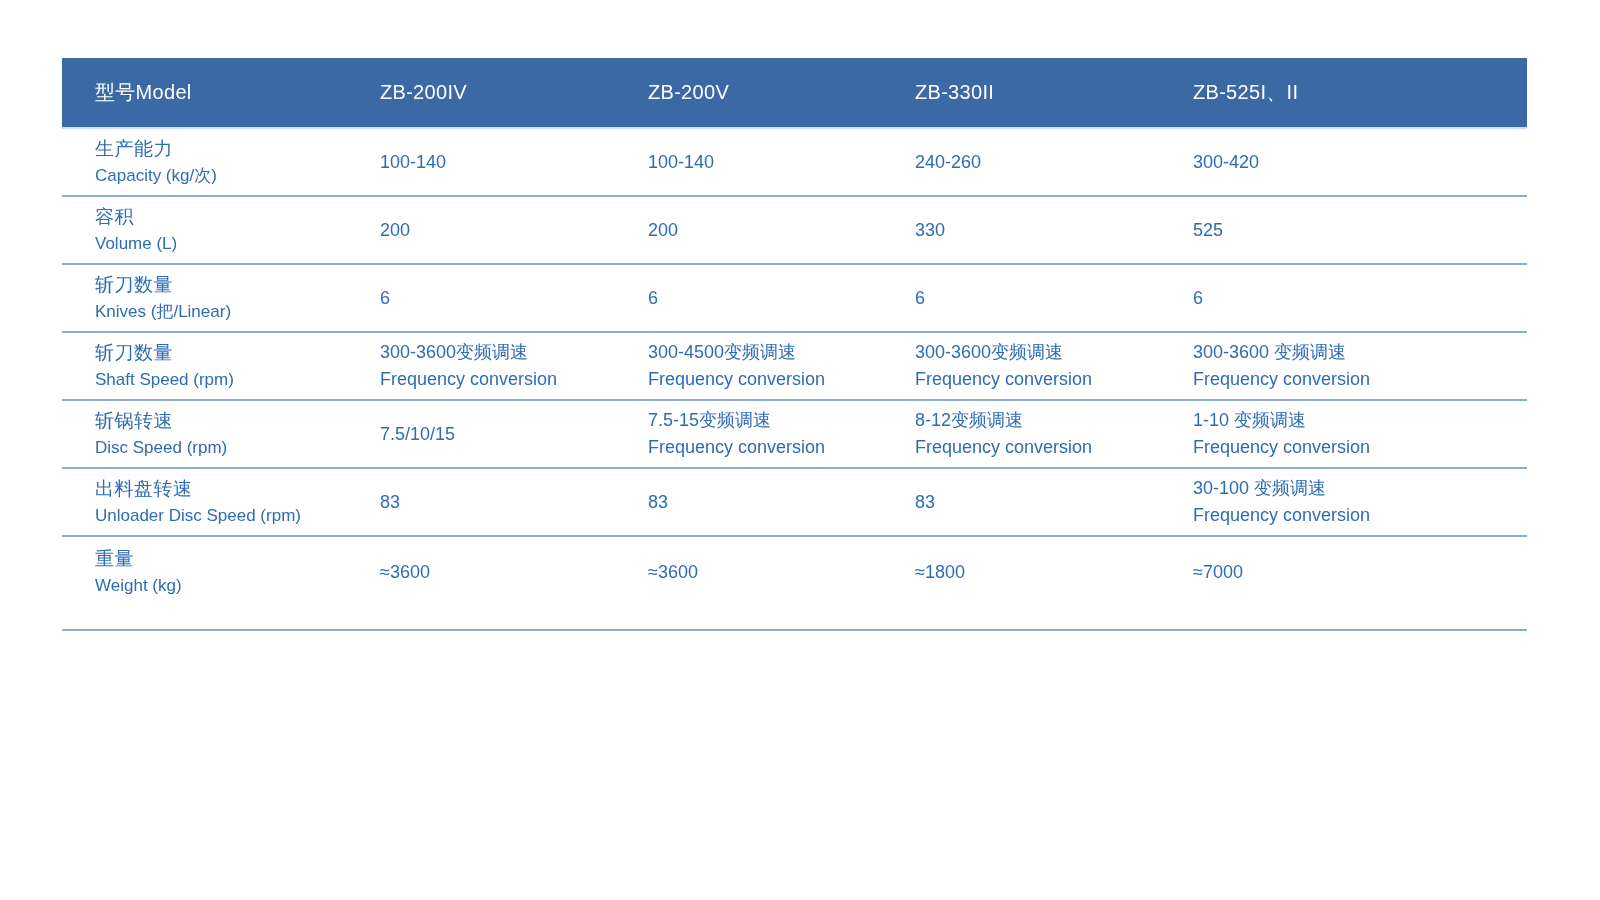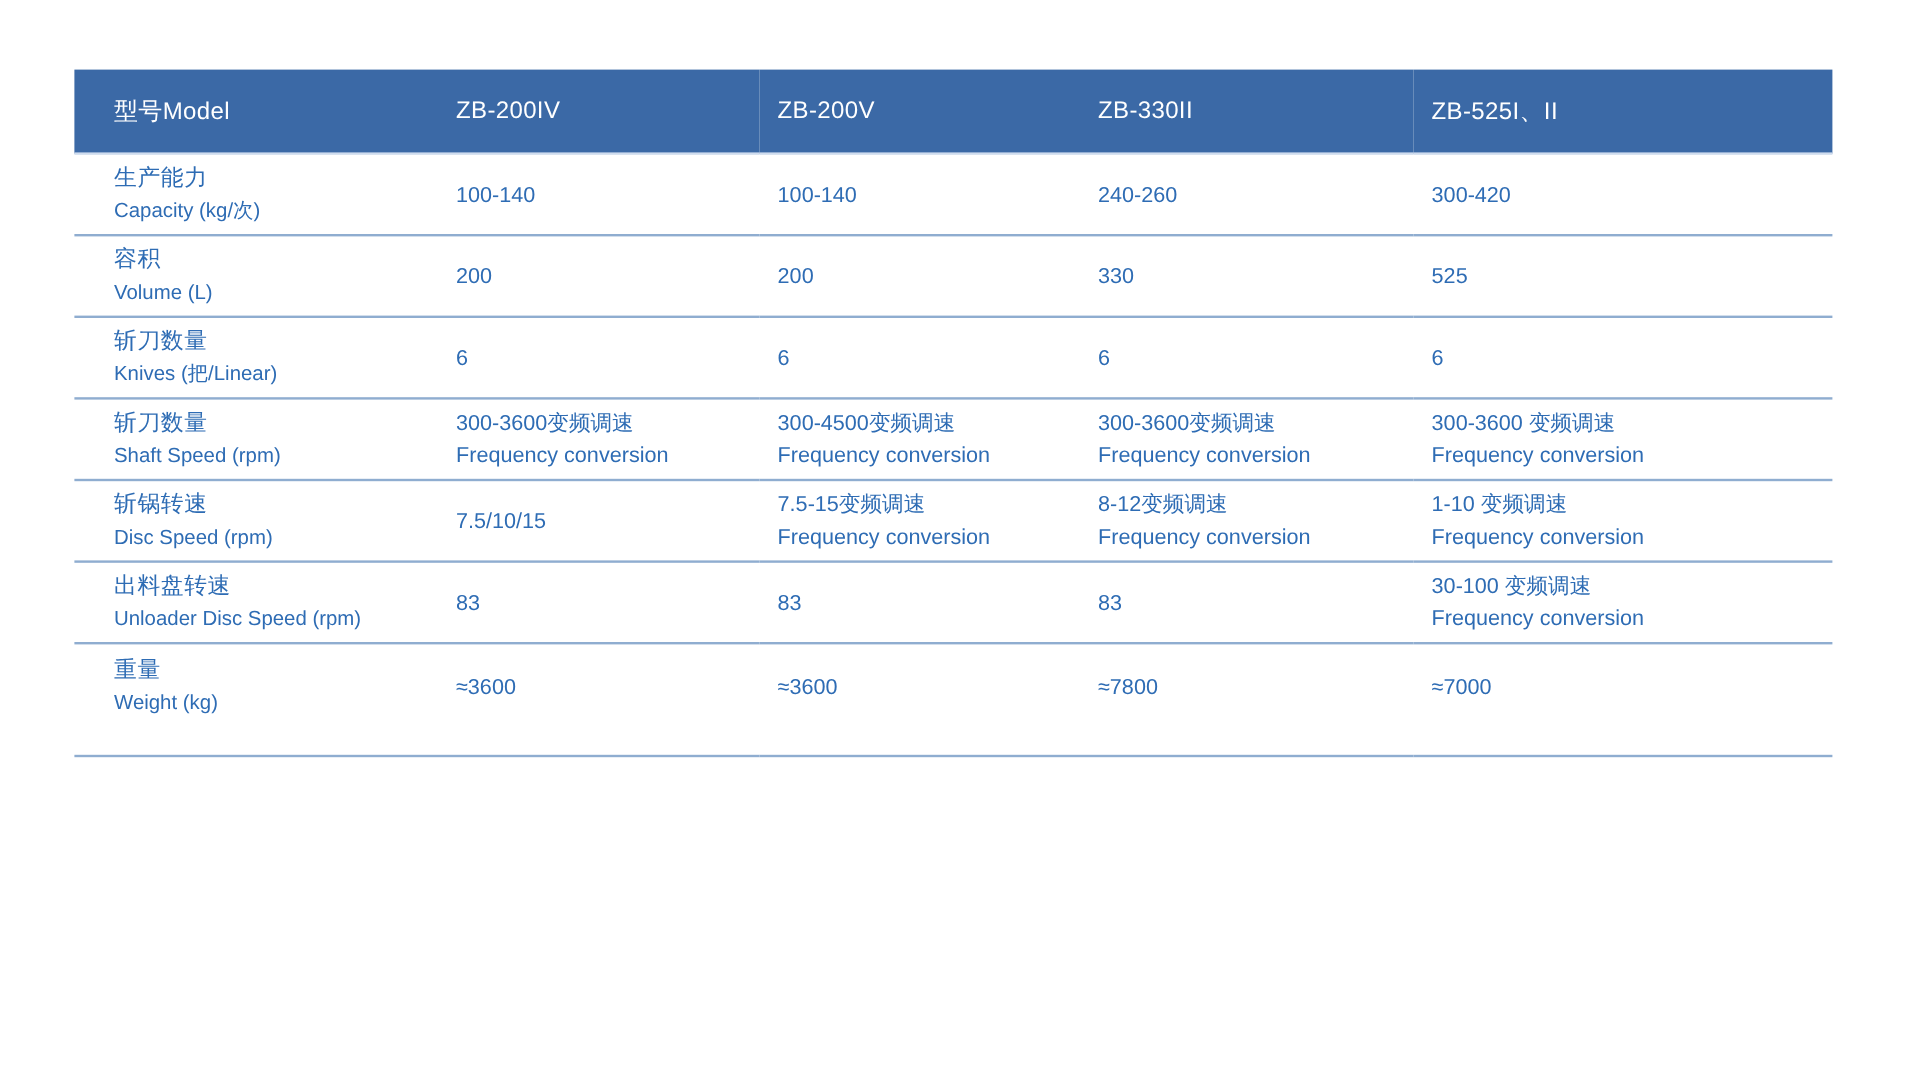--- a/index.html
+++ b/index.html
@@ -200,20 +200,20 @@
           <div class="zh line">重量</div>
           <div class="en line">Weight (kg)</div>
         </td>
         <td>
           <div class="line">≈3600</div>
         </td>
         <td>
           <div class="line">≈3600</div>
         </td>
         <td>
-          <div class="line">≈7800</div>
+          <div class="line">≈1800</div>
         </td>
         <td>
           <div class="line">≈7000</div>
         </td>
       </tr>
     </tbody>
 </table>
 
 </body></html>

